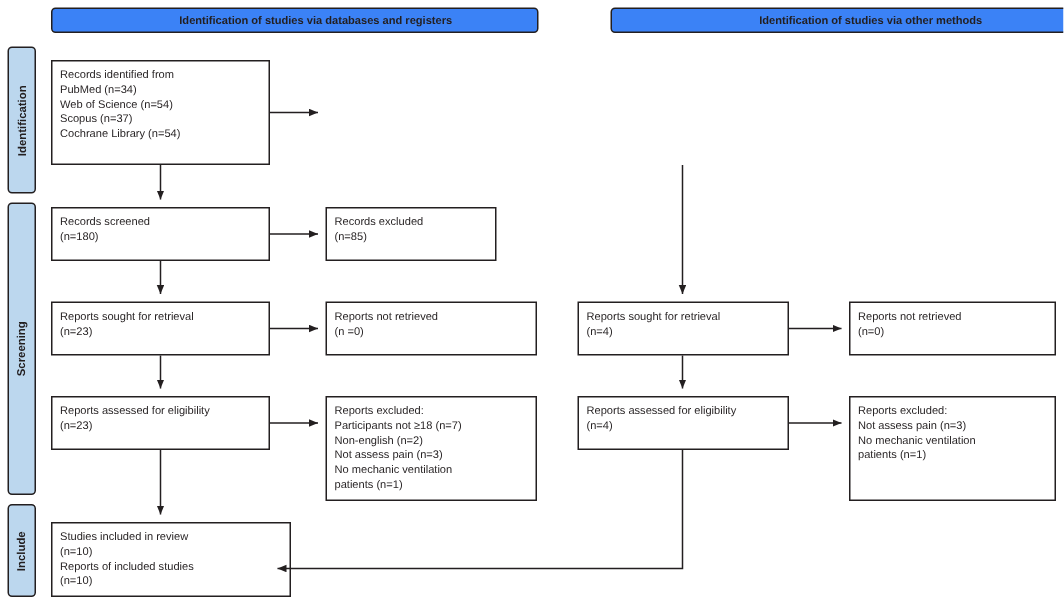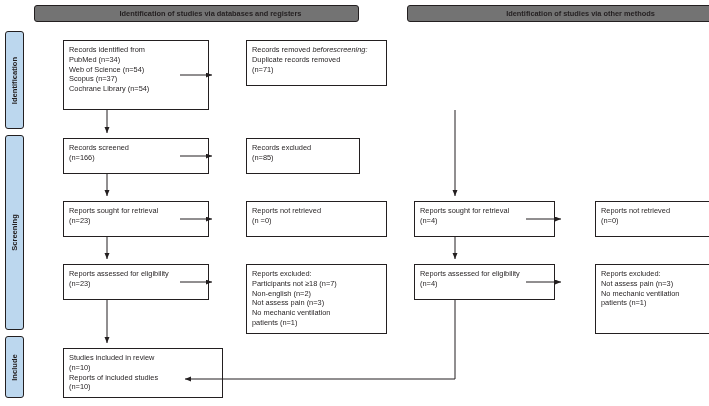--- a/index.html
+++ b/index.html
@@ -20,27 +20,26 @@
   .box {
     position: absolute;
     box-sizing: border-box;
     border: 1px solid #231f20;
     background: #ffffff;
     font-size: 7.4px;
     line-height: 1.32;
     color: #231f20;
     padding: 4px 5px;
     white-space: pre-line;
-    margin-left: 29px;
   }
   .hdr {
     position: absolute;
     box-sizing: border-box;
     border: 1px solid #231f20;
-    background: #737373;
+    background: #3b82f6;
     border-radius: 3px;
     font-size: 7.4px;
     font-weight: bold;
     color: #231f20;
     display: flex;
     align-items: center;
     justify-content: center;
     text-align: center;
     padding-left: 28px;
   }
@@ -88,25 +87,23 @@
 
   <div class="hdr" style="left:34px; top:5px; width:325px; height:17px;">Identification of studies via databases and registers</div>
   <div class="hdr" style="left:407px; top:5px; width:319px; height:17px;">Identification of studies via other methods</div>
 
   <div class="box" style="left:34px; top:40px; width:146px; height:70px;">Records identified from
     PubMed (n=34)
     Web of Science (n=54)
     Scopus (n=37)
     Cochrane Library (n=54)</div>
 
-  <div class="box" style="left:217px; top:40px; width:141px; height:46px;"><span>Records removed </span><span class="ital">before</span><span class="ital">screening:</span><span>    Duplicate records removed
-    (n=71)</span></div>
 
   <div class="box" style="left:34px; top:138px; width:146px; height:36px;">Records screened
-(n=166)</div>
+(n=180)</div>
 
   <div class="box" style="left:217px; top:138px; width:114px; height:36px;">Records excluded
 (n=85)</div>
 
   <div class="box" style="left:34px; top:201px; width:146px; height:36px;">Reports sought for retrieval
 (n=23)</div>
 
   <div class="box" style="left:217px; top:201px; width:141px; height:36px;">Reports not retrieved
 (n =0)</div>
 

